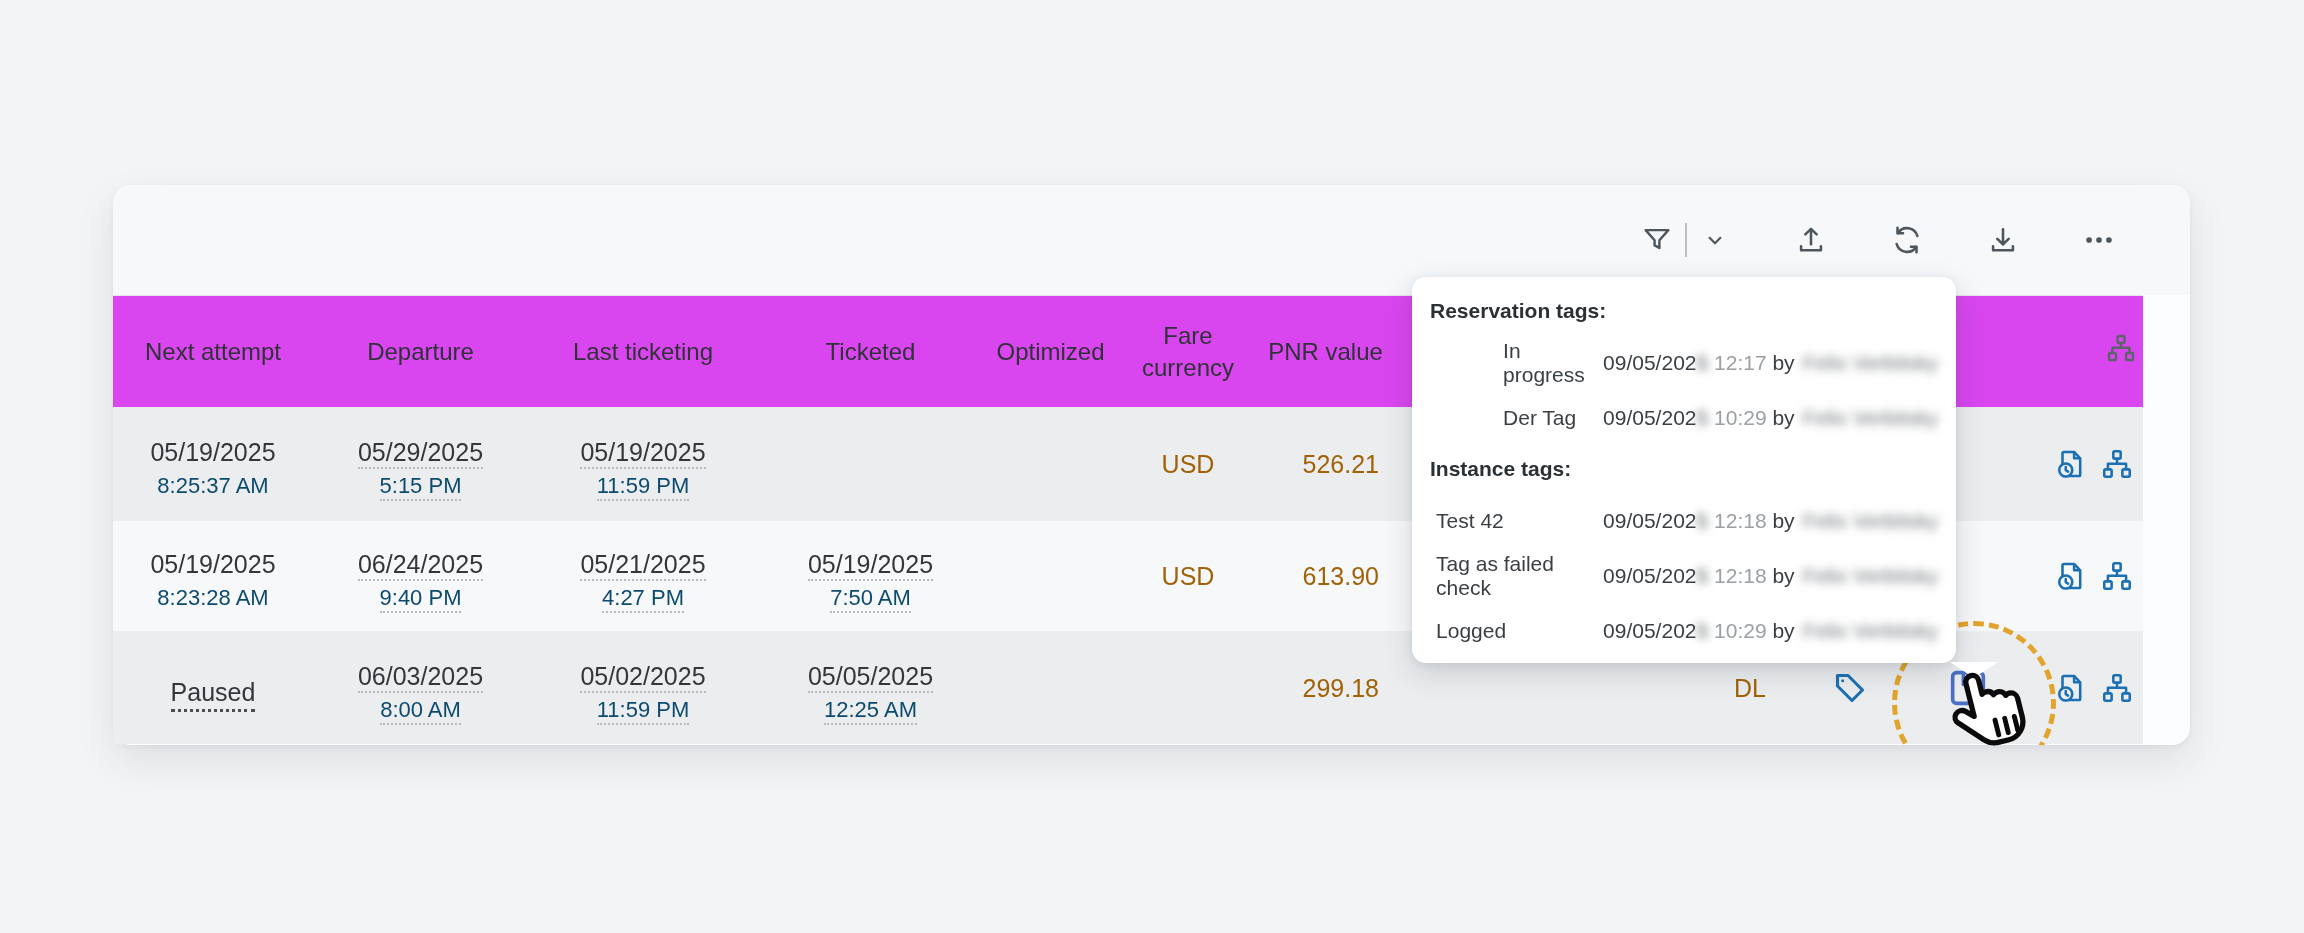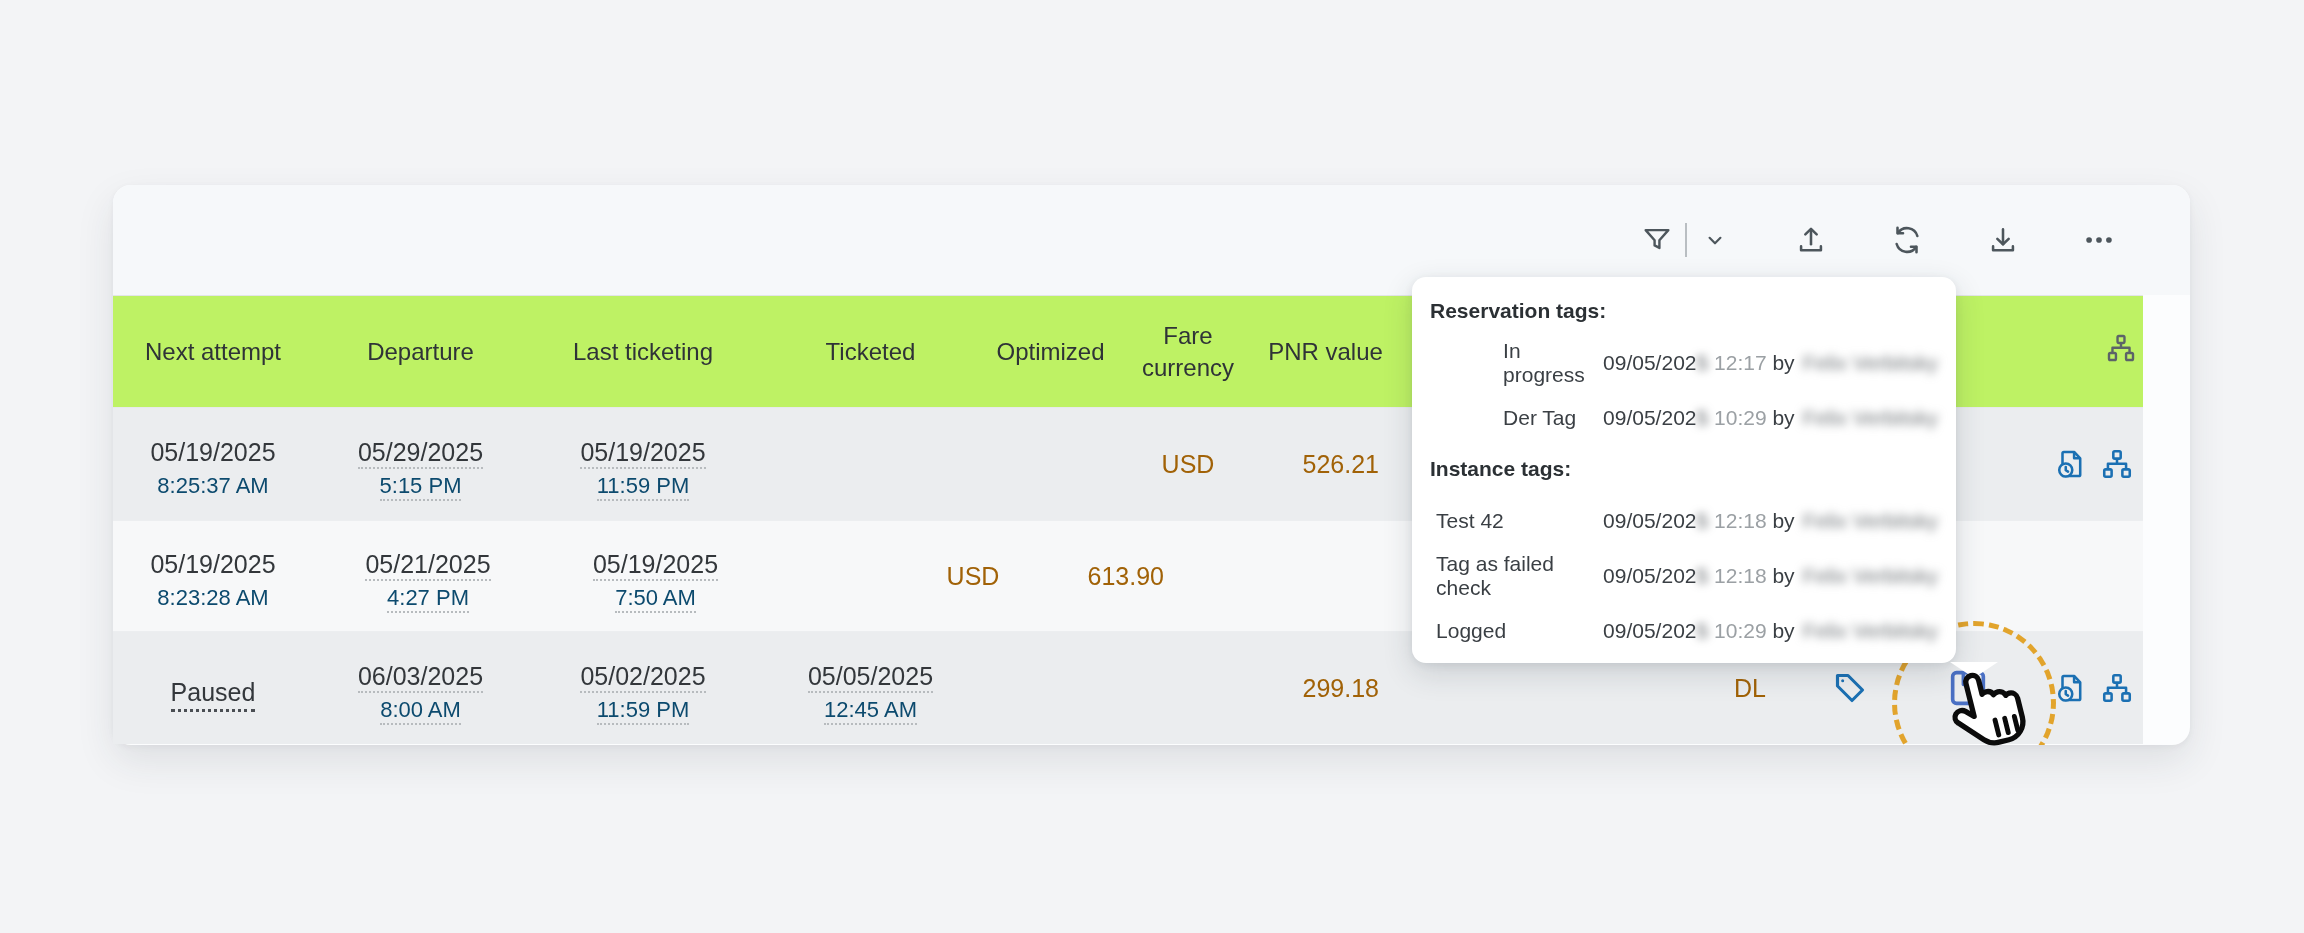--- a/index.html
+++ b/index.html
@@ -22,21 +22,21 @@
     padding-right:72px;box-sizing:border-box;gap:58px;
   }
   .tb-group{display:flex;align-items:center;gap:9px;}
   .tb-btn{background:none;border:none;padding:0;margin:0;width:38px;height:38px;
     display:flex;align-items:center;justify-content:center;color:#4d565c;cursor:pointer;}
   .tb-btn svg{width:34px;height:34px;}
   .tb-divider{width:2px;height:34px;background:#b9bec2;}
   
   .tbl{position:absolute;left:0;top:110px;right:47px;}
   .trow{display:flex;align-items:center;box-sizing:border-box;}
-  .thead{height:113px;background:#bef264;border-top:1px solid #e3e5e7;border-bottom:1px solid #e7e9eb;}
+  .thead{height:113px;background:#d946ef;border-top:1px solid #e3e5e7;border-bottom:1px solid #e7e9eb;}
   .r-gray{height:112px;background:#ebedef;}
   .r-light{height:112px;background:#f7f8f9;border-top:1px solid #eceef0;border-bottom:1px solid #eceef0;}
   .cell{display:flex;flex-direction:column;align-items:center;justify-content:center;box-sizing:border-box;}
   .c1{width:200px;} .c2{width:215px;} .c3{width:230px;} .c4{width:225px;}
   .c5{width:135px;} .c6{width:140px;} .c7{width:135px;align-items:flex-end;padding-right:14px;}
   .c8{width:297px;} .c9{width:120px;} .c10{width:80px;} .c11{width:155px;}
   .c12{width:98px;flex-direction:row;gap:12px;justify-content:center;}
   .hcell{font-size:24px;color:#2f3337;text-align:center;line-height:32px;cursor:pointer;}
   .c12.hcell{justify-content:flex-end;padding-right:6px;}
   .d{font-size:25px;color:#33373b;line-height:33px;margin-top:8px;}
@@ -213,20 +213,24 @@
             </svg>
         </button>
       </div>
     </div>
 
     <div class="trow r-light">
       <div class="cell c1">
         <div class="d">05/19/2025</div>
         <div class="t">8:23:28 AM</div>
       </div>
+      <div class="cell c2">
+        <div class="d"><span class="u">06/24/2025</span></div>
+        <div class="t"><span class="u">9:40 PM</span></div>
+      </div>
       <div class="cell c3">
         <div class="d"><span class="u">05/21/2025</span></div>
         <div class="t"><span class="u">4:27 PM</span></div>
       </div>
       <div class="cell c4">
         <div class="d"><span class="u">05/19/2025</span></div>
         <div class="t"><span class="u">7:50 AM</span></div>
       </div>
       <div class="cell c5"></div>
       <div class="cell c6">
@@ -266,21 +270,21 @@
       <div class="cell c2">
         <div class="d"><span class="u">06/03/2025</span></div>
         <div class="t"><span class="u">8:00 AM</span></div>
       </div>
       <div class="cell c3">
         <div class="d"><span class="u">05/02/2025</span></div>
         <div class="t"><span class="u">11:59 PM</span></div>
       </div>
       <div class="cell c4">
         <div class="d"><span class="u">05/05/2025</span></div>
-        <div class="t"><span class="u">12:45 AM</span></div>
+        <div class="t"><span class="u">12:25 AM</span></div>
       </div>
       <div class="cell c5"></div>
       <div class="cell c6"></div>
       <div class="cell c7">
           <span class="val">299.18</span>
         </div>
       <div class="cell c8"></div>
       <div class="cell c9">
           <span class="val">DL</span>
         </div>

